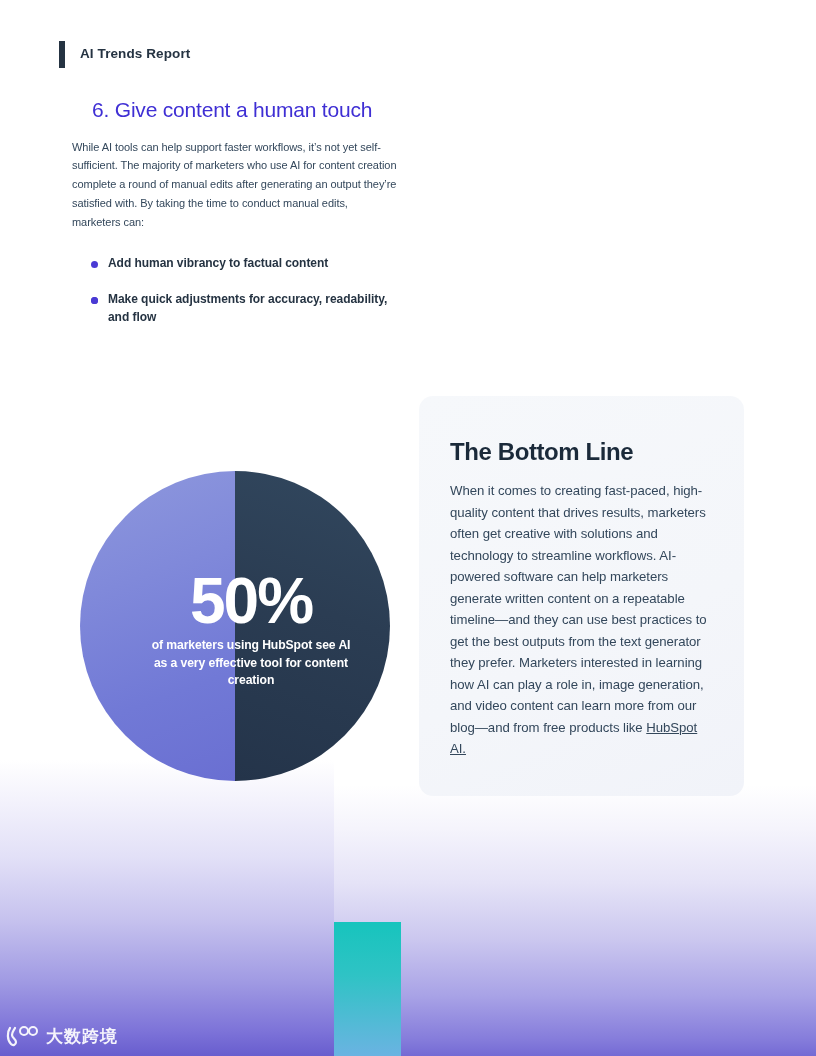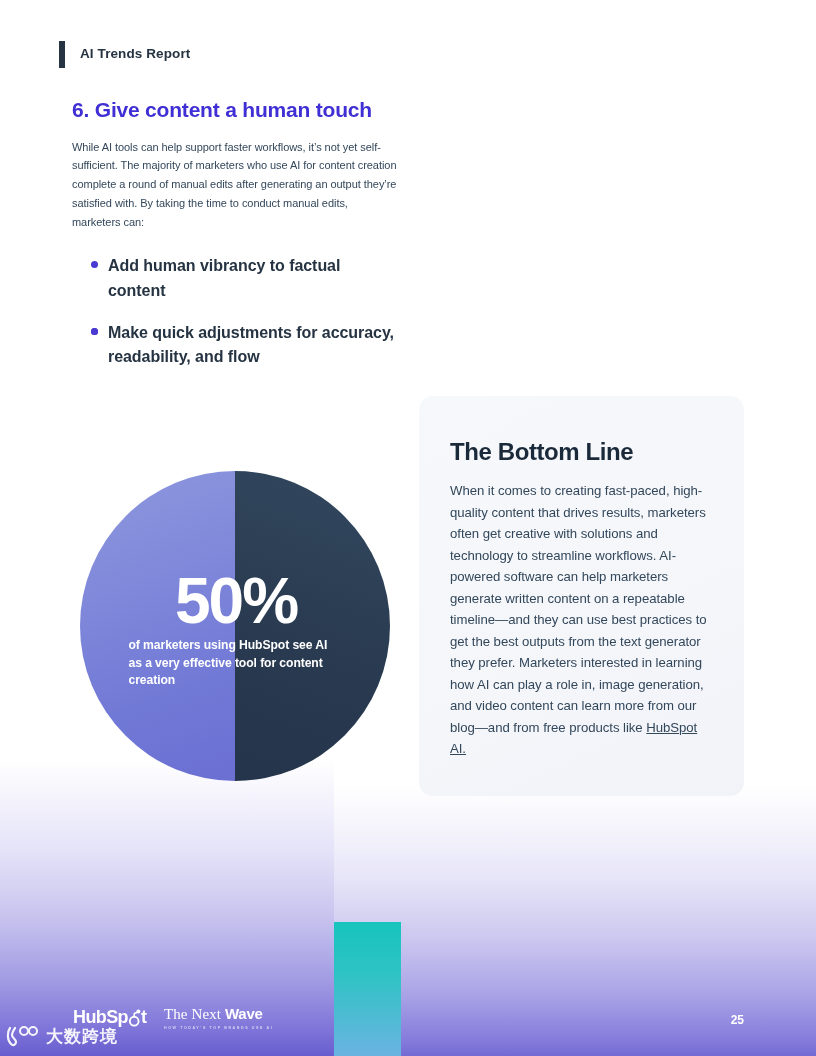--- a/index.html
+++ b/index.html
@@ -75,41 +75,42 @@
   }
 
   
   .left-col {
     position: absolute;
     left: 72px; top: 98px; width: 325px;
     z-index: 5;
   }
   .section-title {
     font-size: 21px;
-    font-weight: bold;
+    font-weight: normal;
     color: #3f2fd4;
     line-height: 1.12;
     letter-spacing: -0.2px;
     margin-bottom: 16px;
+    margin-left: 20px;
   }
   .body-text {
     font-size: 11px;
     color: #33475b;
     line-height: 1.72;
     letter-spacing: -0.05px;
   }
   .bullet-list {
     margin-top: 22px;
     list-style: none;
   }
   .bullet-item {
     position: relative;
     padding-left: 36px;
     margin-bottom: 17px;
-    font-size: 16px;
+    font-size: 12px;
     font-weight: bold;
     color: #253342;
     line-height: 1.55;
     letter-spacing: -0.05px;
   }
   .bullet-dot {
     position: absolute;
     left: 19px; top: 7px;
     width: 7px; height: 7px;
     border-radius: 50%;
@@ -130,26 +131,27 @@
     left: 0; top: 0; width: 50%; height: 100%;
     background: linear-gradient(160deg, #8e98dd 0%, #8089da 35%, #7179d6 70%, #6a6fd2 100%);
   }
   .circle-half-right {
     position: absolute;
     right: 0; top: 0; width: 50%; height: 100%;
     background: linear-gradient(200deg, #32485f 0%, #2b3d53 45%, #24344a 100%);
   }
   .circle-content {
     position: absolute;
-    left: 1px; top: 0; width: 100%; height: 100%;
+    left: 16px; top: 0; width: 100%; height: 100%;
     display: flex;
     flex-direction: column;
     align-items: center;
     justify-content: center;
     color: #ffffff;
+    text-align: center;
     padding-top: 8px;
   }
   .circle-big {
     font-size: 64px;
     font-weight: bold;
     line-height: 0.95;
     letter-spacing: -2px;
   }
   .circle-sub {
     margin-top: 6px;
@@ -300,37 +302,20 @@
       <div class="circle-sub">of marketers using HubSpot see AI as a very effective tool for content creation</div>
     </div>
   </div>
 
 
   <div class="bottom-card">
     <div class="bottom-title">The Bottom Line</div>
     <div class="bottom-text"><span>When it comes to creating fast-paced, high-quality content that drives results, marketers often get creative with solutions and technology to streamline workflows. AI-powered software can help marketers generate written content on a repeatable timeline—and they can use best practices to get the best outputs from the text generator they prefer. Marketers interested in learning how AI can play a role in, image generation, and video content can learn more from our blog—and from free products like </span><a class="bottom-link" href="#">HubSpot AI.</a></div>
   </div>
 
-  <div class="footer">
-    <div class="hubspot-logo">
-      <span class="hs-word">HubSp</span>
-      <svg width="13" height="18" viewBox="0 0 13 18">
-        <circle cx="6.2" cy="12.2" r="4.4" fill="none" stroke="#ffffff" stroke-width="1.9"></circle>
-        <circle cx="10.4" cy="2.4" r="2.0" fill="#ffffff"></circle>
-        <line x1="6.2" y1="7.8" x2="6.2" y2="4.2" stroke="#ffffff" stroke-width="1.6"></line>
-        <line x1="6.2" y1="4.6" x2="9.4" y2="3.2" stroke="#ffffff" stroke-width="1.6"></line>
-      </svg>
-      <span class="hs-word">t</span>
-    </div>
-    <div class="nextwave-logo">
-      <div class="nw-main"><span>The Next </span><b>Wave</b></div>
-      <div class="nw-sub">HOW TODAY’S TOP BRANDS USE AI</div>
-    </div>
-    <div class="page-num">25</div>
-  </div>
 
   <div class="watermark">
     <svg width="34" height="22" viewBox="0 0 34 22">
       <path d="M4 3 C1 7, 1 15, 5 19 C7 21, 10 20, 10 17 C10 14, 6 13, 6 10 C6 7, 8 5, 9 3" fill="none" stroke="#ffffff" stroke-width="2.2" stroke-linecap="round"></path>
       <circle cx="18" cy="6" r="4" fill="none" stroke="#ffffff" stroke-width="2"></circle>
       <circle cx="27" cy="6" r="4" fill="none" stroke="#ffffff" stroke-width="2"></circle>
     </svg>
     <span class="wm-text">大数跨境</span>
   </div>
 

